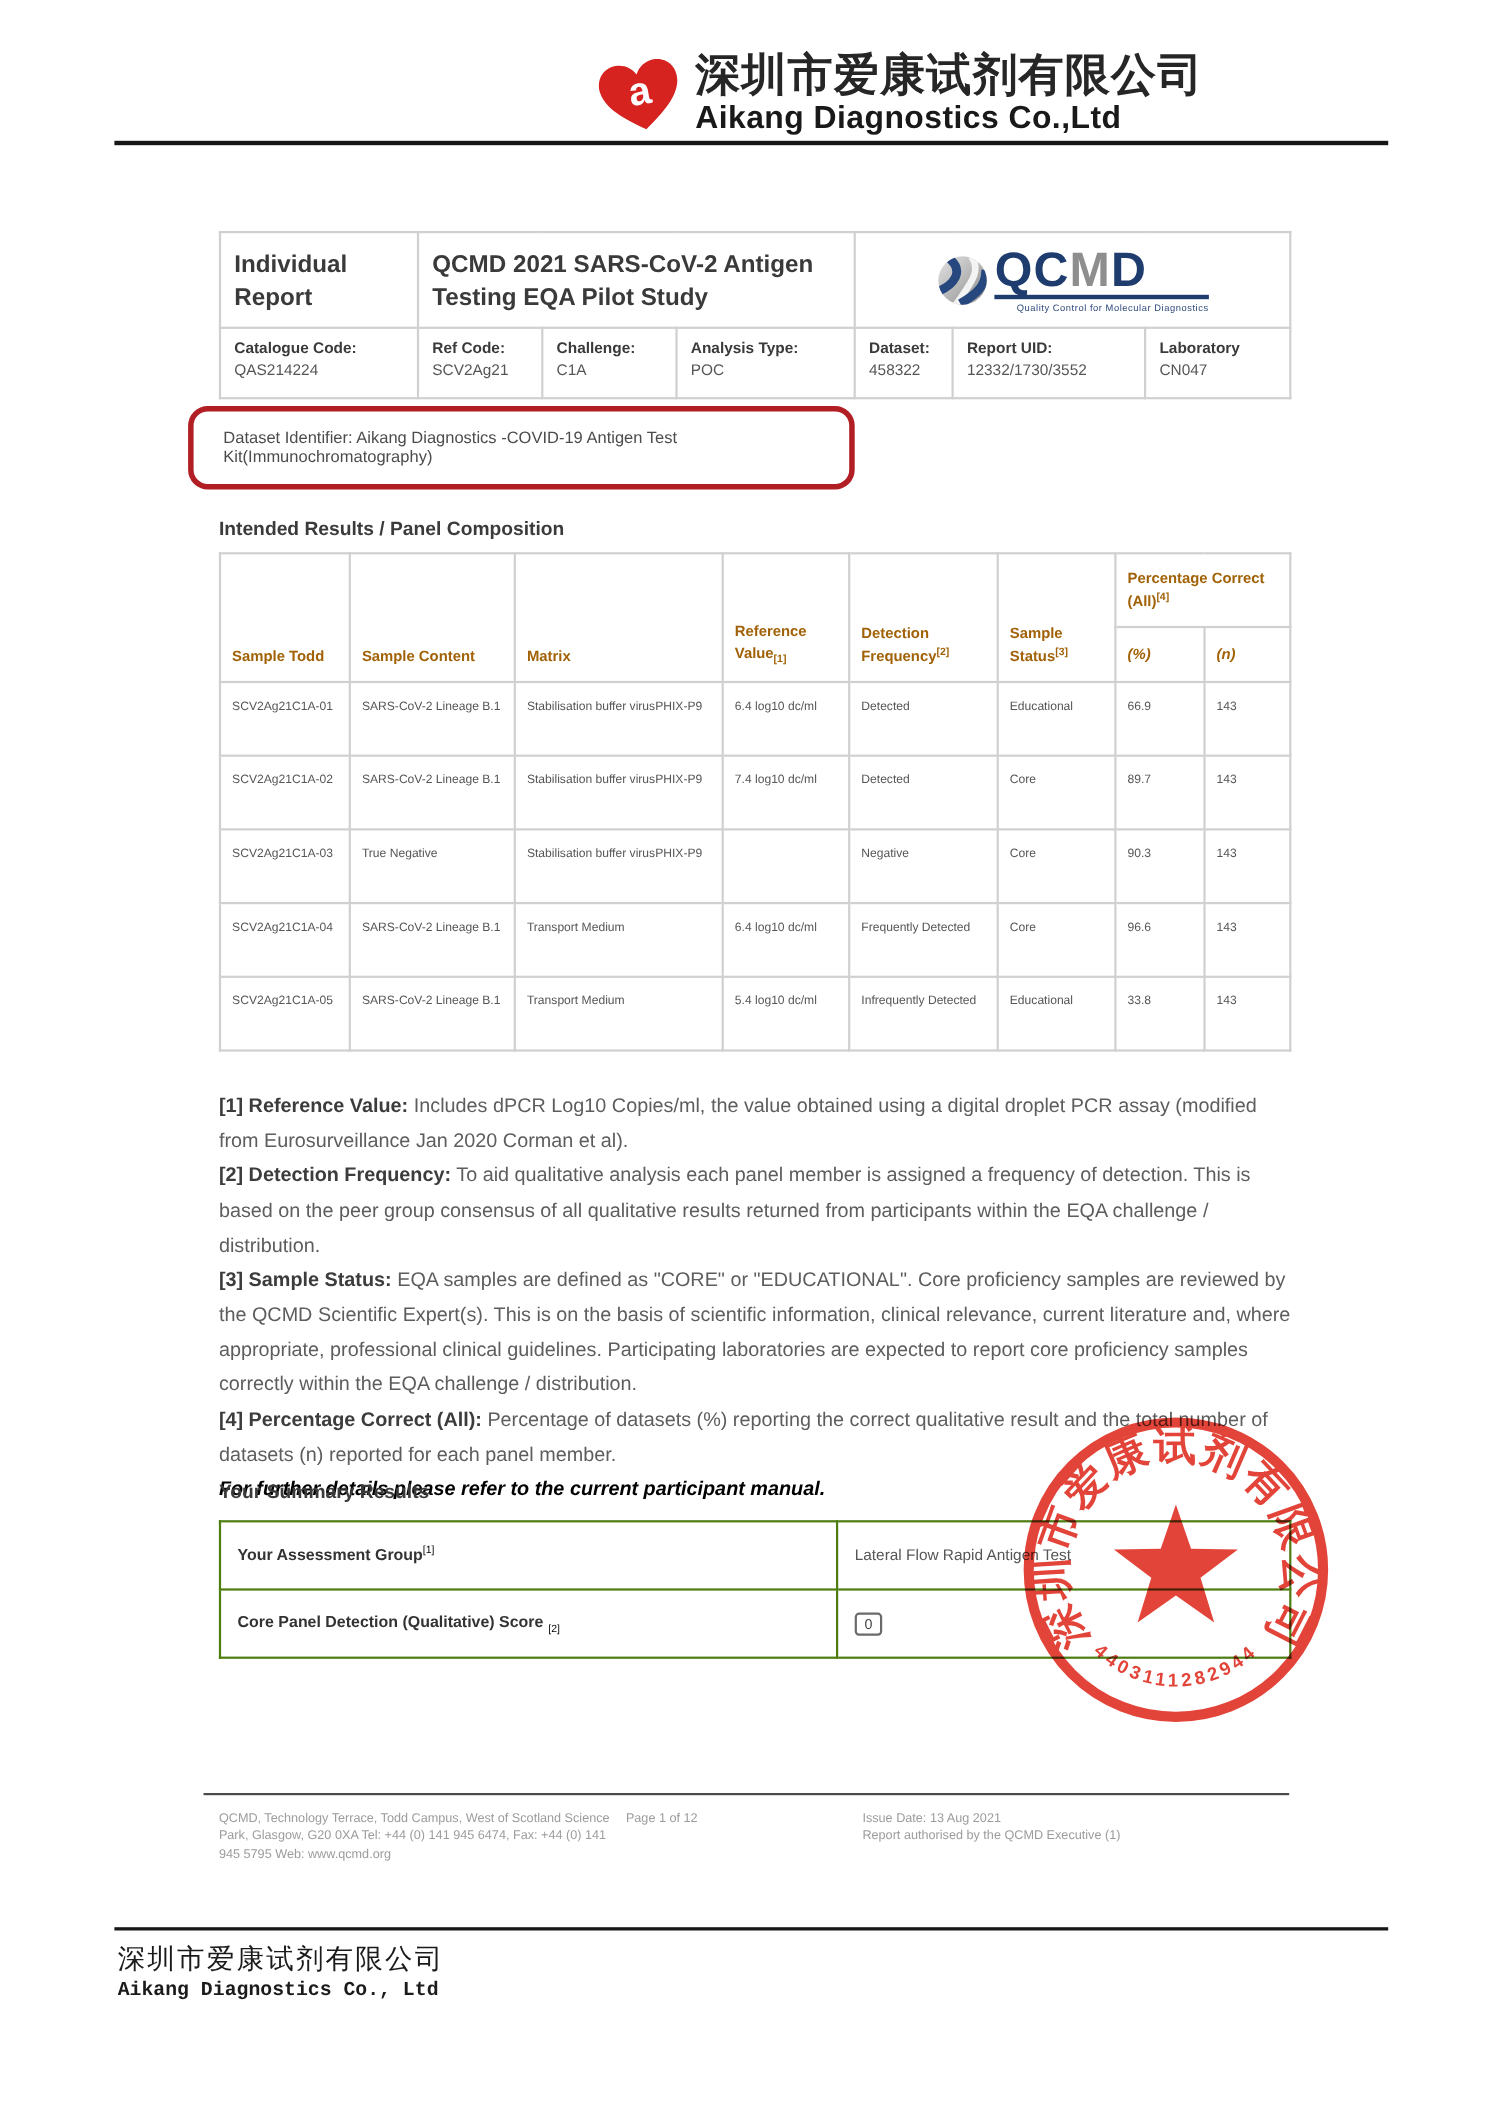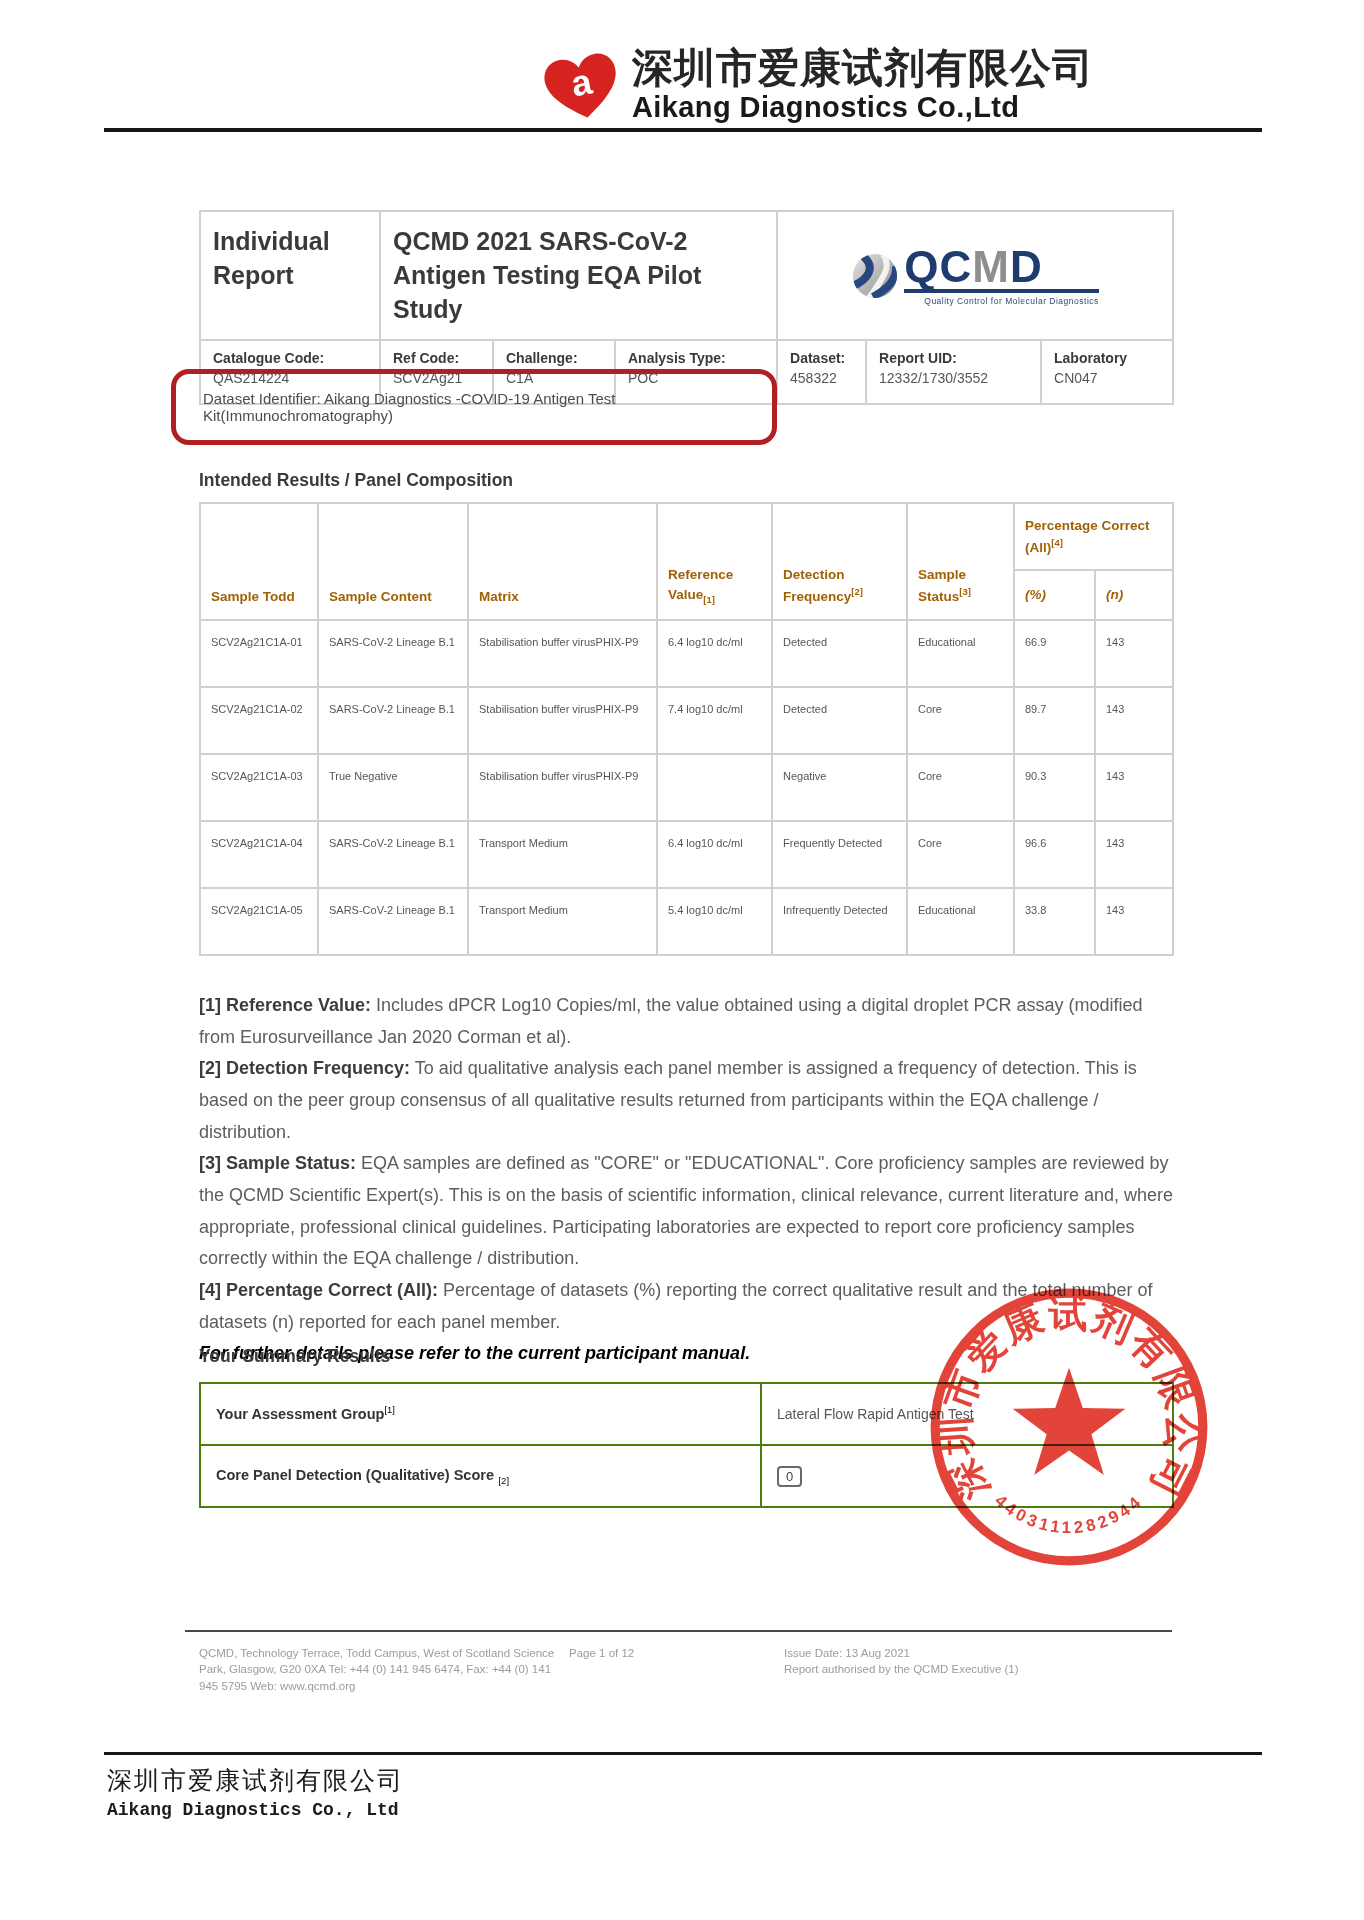--- a/index.html
+++ b/index.html
@@ -11,21 +11,21 @@
   .brand-text { display:flex; flex-direction:column; }
   .brand-cn { font-size:41px; font-weight:bold; color:#262626; letter-spacing:1px; line-height:1.0; }
   .brand-en { font-size:29px; font-weight:bold; color:#191919; letter-spacing:.4px; margin-top:2px; }
   .top-rule { position:absolute; top:128px; left:104px; width:1158px; height:4px; background:#171717; }
 
   
   table { border-collapse:collapse; table-layout:fixed; }
   .header-table { position:absolute; top:210px; left:199px; width:973px; }
   .header-table td { border:2px solid #d0d0d0; box-sizing:border-box; }
   .ht-r1 td { height:84px; vertical-align:top; padding:13px 12px; }
-  .report-type, .study-title { font-size:25px; font-weight:bold; color:#3a3a3a; line-height:1.35; }
+  .report-type, .study-title { font-size:22px; font-weight:bold; color:#3a3a3a; line-height:1.35; }
   .qcmd-cell { padding:4px 6px !important; vertical-align:middle !important; }
   .qcmd-wrap { display:flex; align-items:center; justify-content:center; gap:5px; }
   .qcmd-name { font-size:44px; font-weight:bold; color:#1e3c6e; letter-spacing:1px; line-height:.95;
                border-bottom:4px solid #1e3c6e; padding-bottom:1px; white-space:nowrap; }
   .qcmd-name .gray { color:#8e8e8e; }
   .qcmd-tagline { font-size:8.5px; color:#2e4a7a; letter-spacing:.5px; margin-top:3px; white-space:nowrap; text-align:center;margin-left:20px; }
   .ht-r2 td { height:64px; vertical-align:top; padding:9px 12px; }
   .f-label { font-weight:bold; font-size:14px; color:#3a3a3a; margin-bottom:4px; white-space:nowrap; }
   .f-value { font-size:14px; color:#565656; }
 

